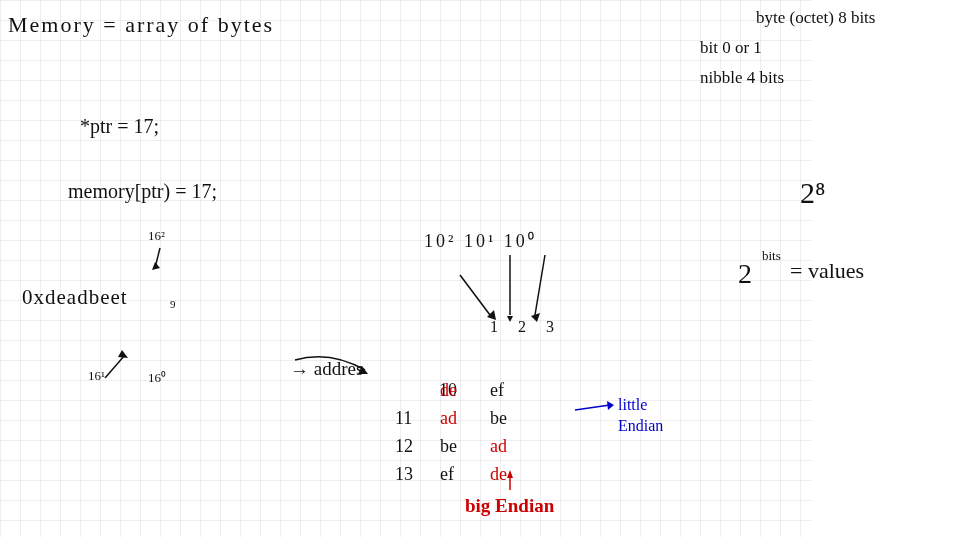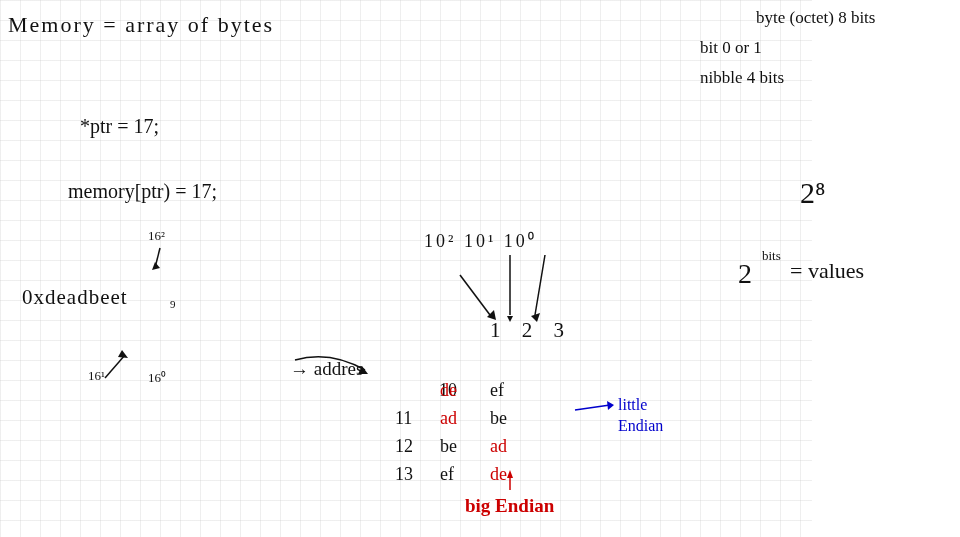--- a/index.html
+++ b/index.html
@@ -104,21 +104,21 @@
   <div class="text-element handwritten red" style="top:464px; left:490px; font-size:18px;">de</div>
 
   <div class="text-element handwritten blue" style="top:395px; left:618px; font-size:16px; line-height:1.3;">
     little<br>Endian
   </div>
 
   <div class="text-element handwritten red" style="top:495px; left:465px; font-size:19px;font-weight:bold;">big  Endian</div>
 
   <div class="text-element handwritten" style="top:228px; left:424px; font-size:18px; letter-spacing:3px;">10²    10¹   10⁰</div>
 
-  <div class="text-element handwritten" style="top:318px; left:490px; font-size:21px; letter-spacing:8px;">1 2 3</div>
+  <div class="text-element handwritten" style="top:318px; left:490px; font-size:16px; letter-spacing:8px;">1 2 3</div>
 
   <div class="text-element handwritten" style="top:8px; left:736px; font-size:17px;margin-left:20px;">byte (octet)   8 bits</div>
 
   <div class="text-element handwritten" style="top:38px; left:700px; font-size:17px;">bit                   0 or 1</div>
 
   <div class="text-element handwritten" style="top:68px; left:700px; font-size:17px;">nibble              4 bits</div>
 
   <div class="text-element handwritten" style="top:148px; left:800px; font-size:30px;margin-top:28px;">2⁸</div>
 
   <div class="text-element handwritten" style="top:258px; left:738px; font-size:28px;">2</div>

